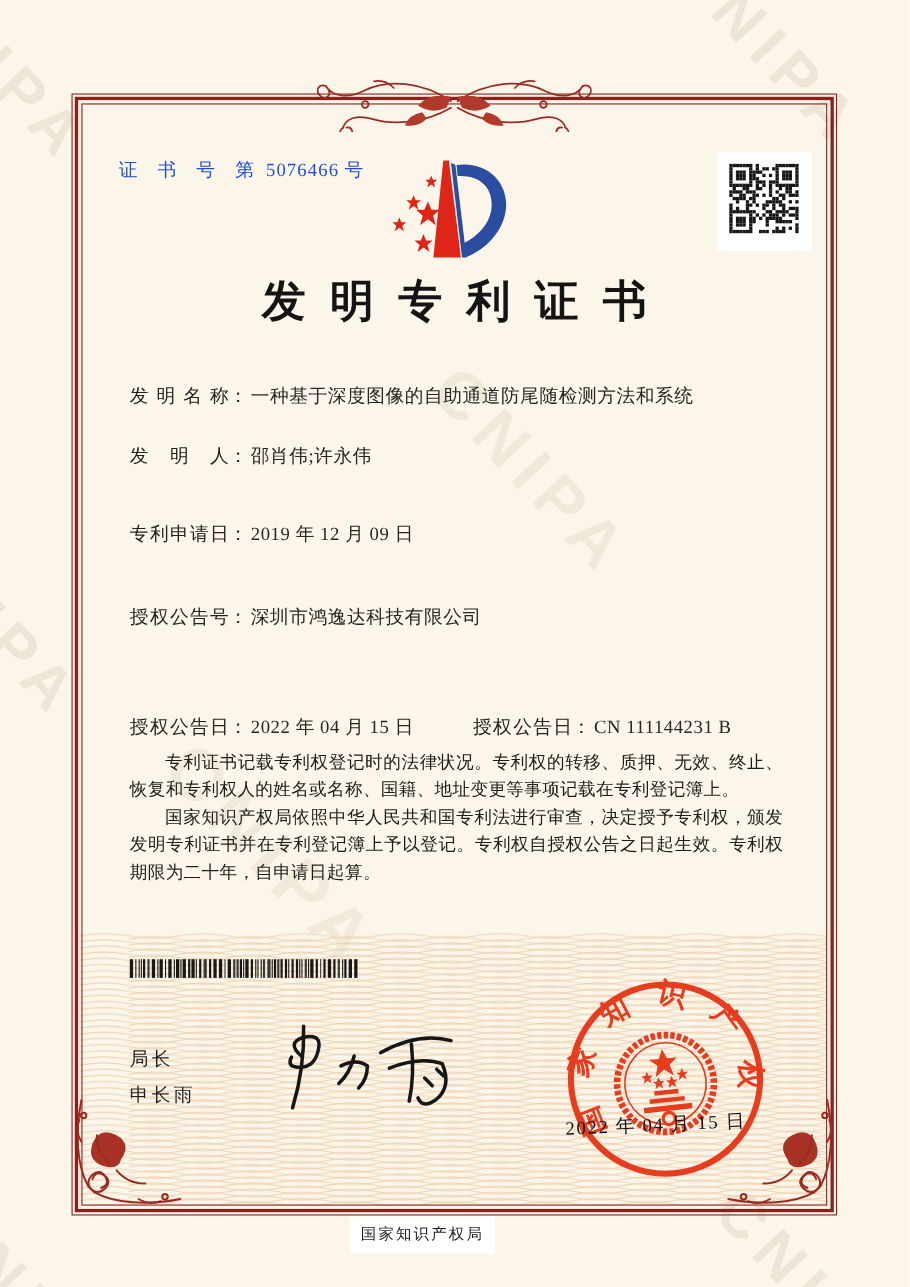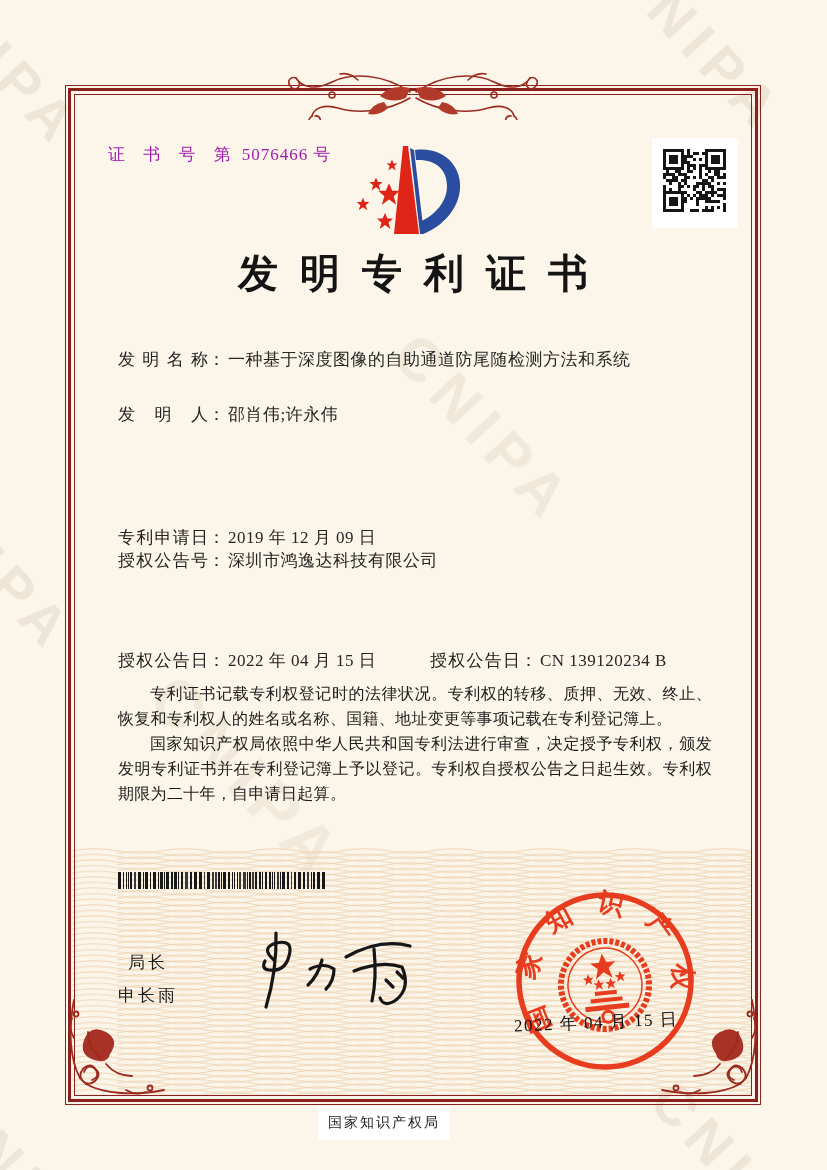--- a/index.html
+++ b/index.html
@@ -18,21 +18,21 @@
   
   .frame{
     position:absolute; left:68px; top:88px; width:684px; height:1008px; z-index:3;
     border:3px solid #8c201c; outline:1px solid #8c201c; outline-offset:2px;
   }
   .frame-inner{position:absolute; inset:3px; border:1px solid #8c201c;}
   .guilloche{position:absolute; left:72px; top:848px; z-index:2;}
   .orn{position:absolute; z-index:4; pointer-events:none;}
   .content{position:absolute; z-index:5;}
   
-  .cert-no{left:108px; top:143px; font-size:17px; color:#a21caf;}
+  .cert-no{left:108px; top:143px; font-size:17px; color:#1d4ed8;}
   .cert-no .sp{letter-spacing:7px;}
   .cert-no .num{margin-left:4px; letter-spacing:1px;}
   .cert-no .suf{margin-left:5px;}
   .logo{left:345px; top:136px;}
   .qr-wrap{left:652px; top:138px; width:86px; height:90px; background:#ffffff;}
   #qr{position:absolute; left:11px; top:11px; width:63px; height:63px; display:grid;
       grid-template-columns:repeat(21,3px); grid-template-rows:repeat(21,3px);}
   #qr .m{background:transparent;} #qr .on{background:#161616;}
   .title{left:68px; top:246px; width:690px; text-align:center; font-size:40px; font-weight:bold;
          letter-spacing:22px; color:#141414; white-space:nowrap; text-indent:22px;}
@@ -43,21 +43,21 @@
   .fvalue{display:inline-block; vertical-align:top; margin-left:3px; letter-spacing:.5px;}
   .addr-val{width:486px;}
   .pair2{position:absolute; left:312px; top:0; white-space:nowrap;}
   
   .paras{left:118px; top:681px; width:594px; font-size:16px; line-height:25px; color:#1c1c1c;}
   .paras p{margin:0; text-indent:2em; text-align:justify; letter-spacing:.3px;}
   
   #barcode{left:118px; top:872px; width:214px; height:17px; font-size:0; white-space:nowrap;}
   #barcode span{display:inline-block; height:100%;}
   
-  .officer{left:118px; top:946px; font-size:17px; line-height:33px; color:#1d1d1d; letter-spacing:3px;text-align:center;}
+  .officer{left:118px; top:946px; font-size:17px; line-height:33px; color:#1d1d1d; letter-spacing:3px;}
   .sig{left:238px; top:926px;}
   
   .seal{left:510px; top:886px; width:190px; height:190px; z-index:6;}
   .seal-date{left:514px; top:1011px; z-index:7; font-size:17px; color:#101010;
              letter-spacing:1.5px; transform:rotate(-2.5deg); white-space:nowrap;}
   
   .page-footer{left:68px; top:1069px; width:664px; text-align:center; font-size:14px;
                letter-spacing:3px; color:#2a2a2a;}
   .continuation{left:318px; top:1106px; width:132px; height:34px; background:#ffffff; z-index:6;
                 text-align:center; line-height:34px; font-size:14px; letter-spacing:2px; color:#1d1d1d;}
@@ -599,29 +599,29 @@
     </div>
 
   <div class="content title">发明专利证书</div>
 
   <div class="content row" style="top:347px">
     <span class="flabel">发明名称</span>：<span class="fvalue">一种基于深度图像的自助通道防尾随检测方法和系统</span>
   </div>
   <div class="content row" style="top:402px">
     <span class="flabel">发明人</span>：<span class="fvalue">邵肖伟;许永伟</span>
   </div>
-  <div class="content row" style="top:525px">
+  <div class="content row" style="top:473px">
     <span class="flabel">专利申请日</span>：<span class="fvalue">2019 年 12 月 09 日</span>
   </div>
   <div class="content row" style="top:548px">
     <span class="flabel">授权公告号</span>：<span class="fvalue">深圳市鸿逸达科技有限公司</span>
   </div>
   <div class="content row" style="top:648px">
     <span><span class="flabel">授权公告日</span>：<span class="fvalue">2022 年 04 月 15 日</span></span>
-    <span class="pair2"><span class="flabel">授权公告日</span>：<span class="fvalue">CN 139120234 B</span></span>
+    <span class="pair2"><span class="flabel">授权公告日</span>：<span class="fvalue">CN 111144231 B</span></span>
   </div>
 
   <div class="content paras">
     <p>专利证书记载专利权登记时的法律状况。专利权的转移、质押、无效、终止、恢复和专利权人的姓名或名称、国籍、地址变更等事项记载在专利登记簿上。</p>
     <p>国家知识产权局依照中华人民共和国专利法进行审查，决定授予专利权，颁发发明专利证书并在专利登记簿上予以登记。专利权自授权公告之日起生效。专利权期限为二十年，自申请日起算。</p>
   </div>
 
   <div class="content" id="barcode"><span style="width: 3px; margin-right: 2px; background: rgb(24, 24, 24);"></span><span style="width: 1px; margin-right: 2px; background: rgb(24, 24, 24);"></span><span style="width: 1px; margin-right: 1px; background: rgb(24, 24, 24);"></span><span style="width: 1px; margin-right: 1px; background: rgb(24, 24, 24);"></span><span style="width: 2px; margin-right: 2px; background: rgb(24, 24, 24);"></span><span style="width: 2px; margin-right: 2px; background: rgb(58, 58, 58);"></span><span style="width: 3px; margin-right: 2px; background: rgb(24, 24, 24);"></span><span style="width: 1px; margin-right: 1px; background: rgb(24, 24, 24);"></span><span style="width: 3px; margin-right: 2px; background: rgb(24, 24, 24);"></span><span style="width: 1px; margin-right: 2px; background: rgb(24, 24, 24);"></span><span style="width: 3px; margin-right: 2px; background: rgb(24, 24, 24);"></span><span style="width: 1px; margin-right: 1px; background: rgb(24, 24, 24);"></span><span style="width: 3px; margin-right: 1px; background: rgb(24, 24, 24);"></span><span style="width: 1px; margin-right: 1px; background: rgb(24, 24, 24);"></span><span style="width: 3px; margin-right: 2px; background: rgb(24, 24, 24);"></span><span style="width: 2px; margin-right: 1px; background: rgb(24, 24, 24);"></span><span style="width: 3px; margin-right: 1px; background: rgb(24, 24, 24);"></span><span style="width: 1px; margin-right: 2px; background: rgb(24, 24, 24);"></span><span style="width: 2px; margin-right: 2px; background: rgb(24, 24, 24);"></span><span style="width: 3px; margin-right: 2px; background: rgb(58, 58, 58);"></span><span style="width: 2px; margin-right: 2px; background: rgb(24, 24, 24);"></span><span style="width: 3px; margin-right: 2px; background: rgb(24, 24, 24);"></span><span style="width: 3px; margin-right: 2px; background: rgb(24, 24, 24);"></span><span style="width: 1px; margin-right: 2px; background: rgb(58, 58, 58);"></span><span style="width: 3px; margin-right: 2px; background: rgb(24, 24, 24);"></span><span style="width: 2px; margin-right: 1px; background: rgb(58, 58, 58);"></span><span style="width: 2px; margin-right: 1px; background: rgb(58, 58, 58);"></span><span style="width: 2px; margin-right: 1px; background: rgb(24, 24, 24);"></span><span style="width: 1px; margin-right: 1px; background: rgb(24, 24, 24);"></span><span style="width: 3px; margin-right: 2px; background: rgb(24, 24, 24);"></span><span style="width: 2px; margin-right: 2px; background: rgb(24, 24, 24);"></span><span style="width: 1px; margin-right: 1px; background: rgb(24, 24, 24);"></span><span style="width: 1px; margin-right: 2px; background: rgb(24, 24, 24);"></span><span style="width: 1px; margin-right: 1px; background: rgb(24, 24, 24);"></span><span style="width: 2px; margin-right: 2px; background: rgb(58, 58, 58);"></span><span style="width: 3px; margin-right: 1px; background: rgb(58, 58, 58);"></span><span style="width: 1px; margin-right: 1px; background: rgb(24, 24, 24);"></span><span style="width: 2px; margin-right: 1px; background: rgb(24, 24, 24);"></span><span style="width: 2px; margin-right: 1px; background: rgb(58, 58, 58);"></span><span style="width: 2px; margin-right: 2px; background: rgb(24, 24, 24);"></span><span style="width: 2px; margin-right: 1px; background: rgb(24, 24, 24);"></span><span style="width: 1px; margin-right: 2px; background: rgb(24, 24, 24);"></span><span style="width: 2px; margin-right: 2px; background: rgb(24, 24, 24);"></span><span style="width: 2px; margin-right: 1px; background: rgb(24, 24, 24);"></span><span style="width: 1px; margin-right: 1px; background: rgb(24, 24, 24);"></span><span style="width: 1px; margin-right: 2px; background: rgb(24, 24, 24);"></span><span style="width: 2px; margin-right: 1px; background: rgb(58, 58, 58);"></span><span style="width: 1px; margin-right: 1px; background: rgb(24, 24, 24);"></span><span style="width: 3px; margin-right: 2px; background: rgb(24, 24, 24);"></span><span style="width: 2px; margin-right: 2px; background: rgb(24, 24, 24);"></span><span style="width: 1px; margin-right: 2px; background: rgb(58, 58, 58);"></span><span style="width: 2px; margin-right: 2px; background: rgb(24, 24, 24);"></span><span style="width: 3px; margin-right: 2px; background: rgb(24, 24, 24);"></span><span style="width: 2px; margin-right: 2px; background: rgb(24, 24, 24);"></span><span style="width: 2px; margin-right: 2px; background: rgb(58, 58, 58);"></span><span style="width: 1px; margin-right: 1px; background: rgb(24, 24, 24);"></span><span style="width: 2px; margin-right: 2px; background: rgb(24, 24, 24);"></span><span style="width: 3px; margin-right: 2px; background: rgb(24, 24, 24);"></span><span style="width: 3px; margin-right: 2px; background: rgb(24, 24, 24);"></span></div>
 
   <div class="content officer">

